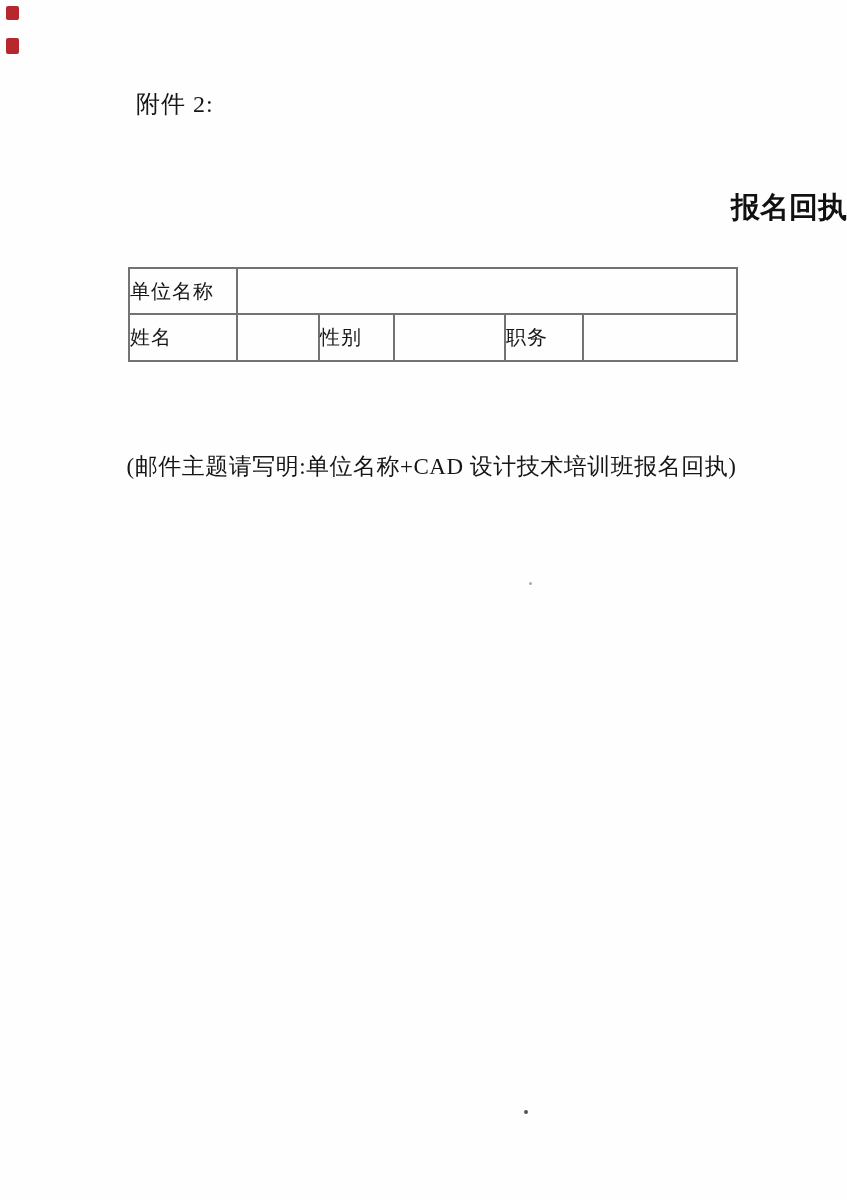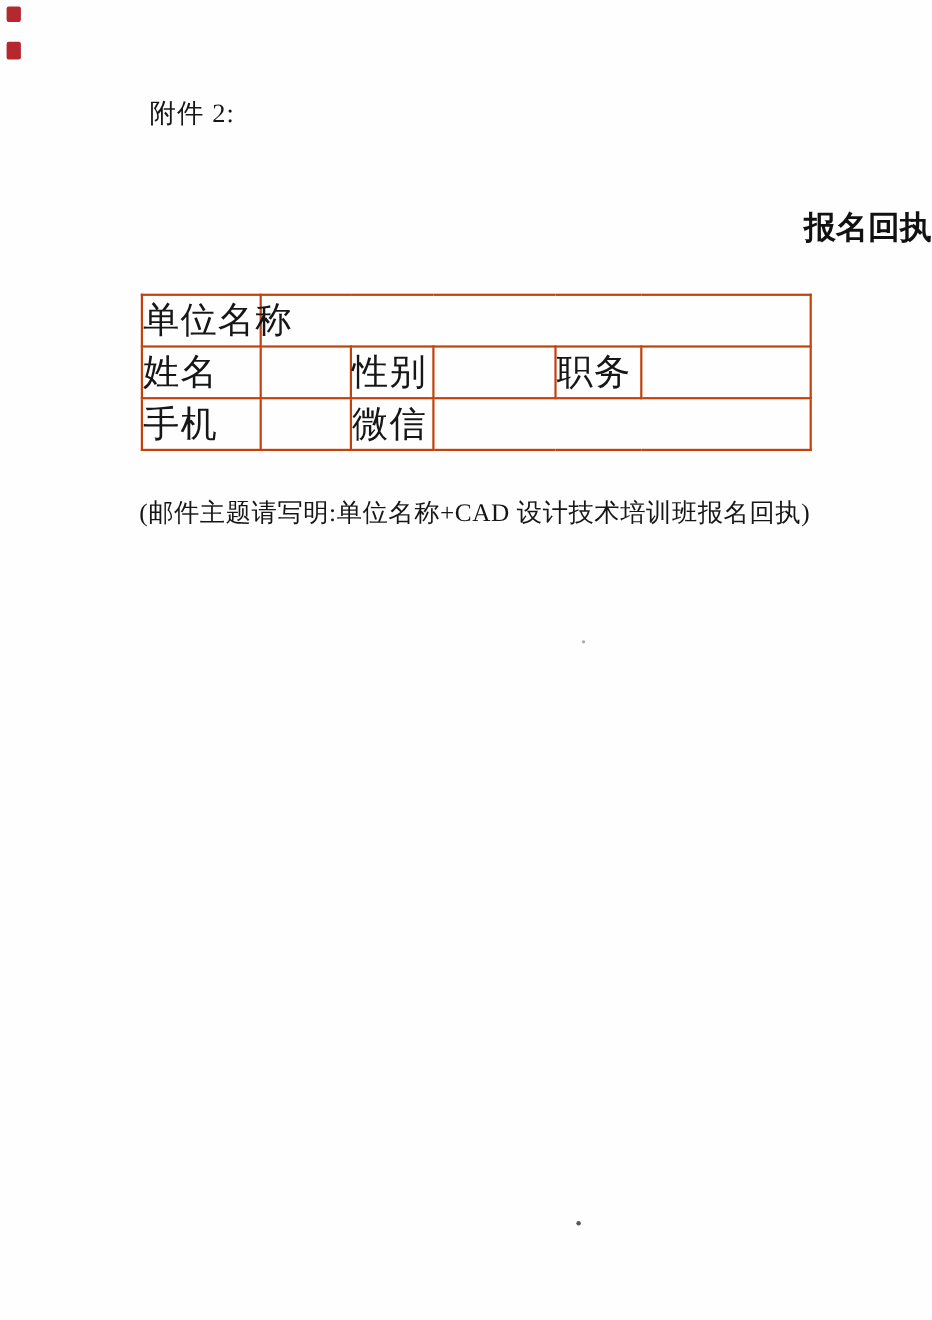--- a/index.html
+++ b/index.html
@@ -54,22 +54,22 @@
     position: absolute;
     left: 128px;
     top: 267px;
   }
   table.reg-table {
     border-collapse: collapse;
     table-layout: fixed;
     width: 608px;
   }
   table.reg-table td {
-    border: 2px solid #c2410c;
-    font-size: 33px;
+    border: 2px solid #737373;
+    font-size: 20px;
     padding: 0;
     vertical-align: middle;
     color: #161616;
   }
   td.label-cell {
     padding-left: 10px;
     letter-spacing: 1px;
     white-space: nowrap;
   }
   td.input-cell {
@@ -126,26 +126,20 @@
           <td class="input-cell" colspan="5"></td>
         </tr>
         <tr class="r2">
           <td class="label-cell">姓名</td>
           <td class="input-cell"></td>
           <td class="label-cell">性别</td>
           <td class="input-cell"></td>
           <td class="label-cell">职务</td>
           <td class="input-cell"></td>
         </tr>
-        <tr class="r3">
-          <td class="label-cell">手机</td>
-          <td class="input-cell"></td>
-          <td class="label-cell">微信</td>
-          <td class="input-cell" colspan="3"></td>
-        </tr>
       </tbody>
     </table>
   </div>
 
   <div class="note-line">(邮件主题请写明:单位名称+CAD 设计技术培训班报名回执)</div>
 
   <div class="speck s1"></div>
   <div class="speck s2"></div>
 
 </div>

